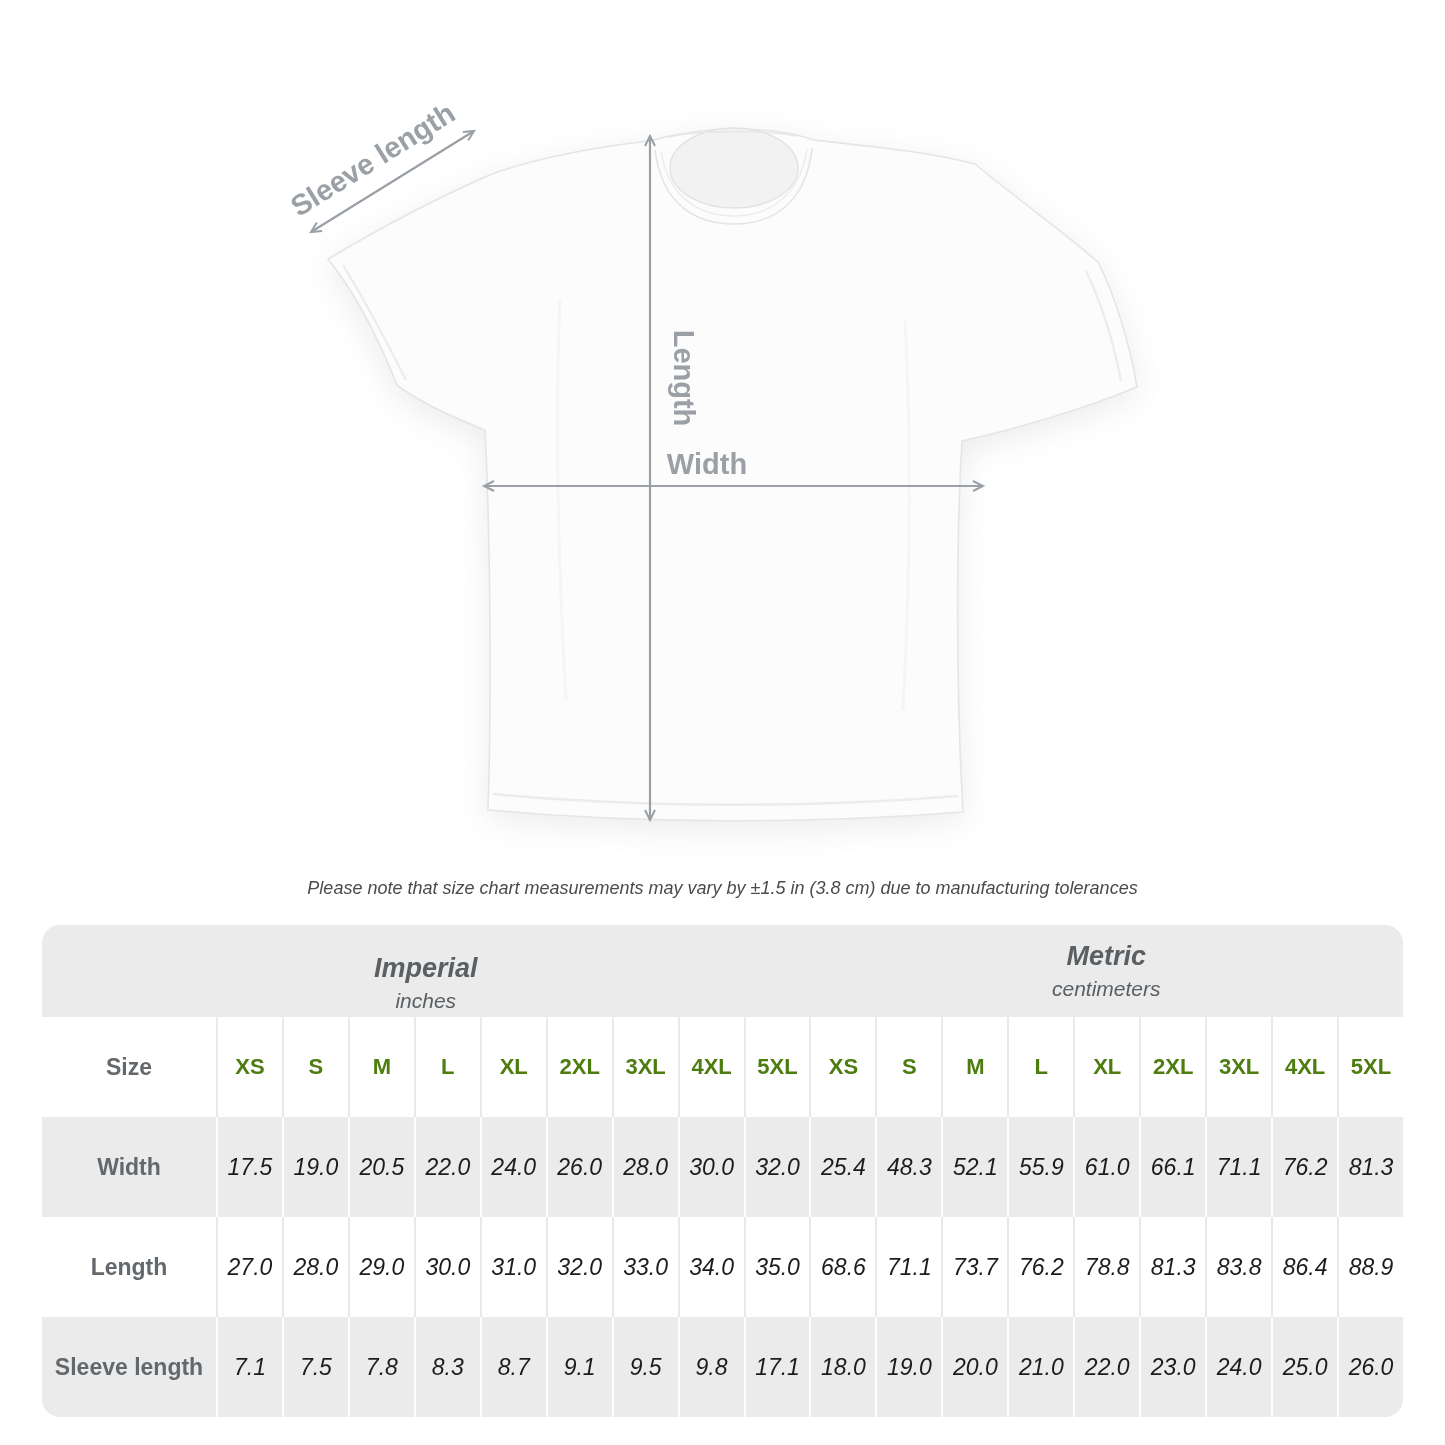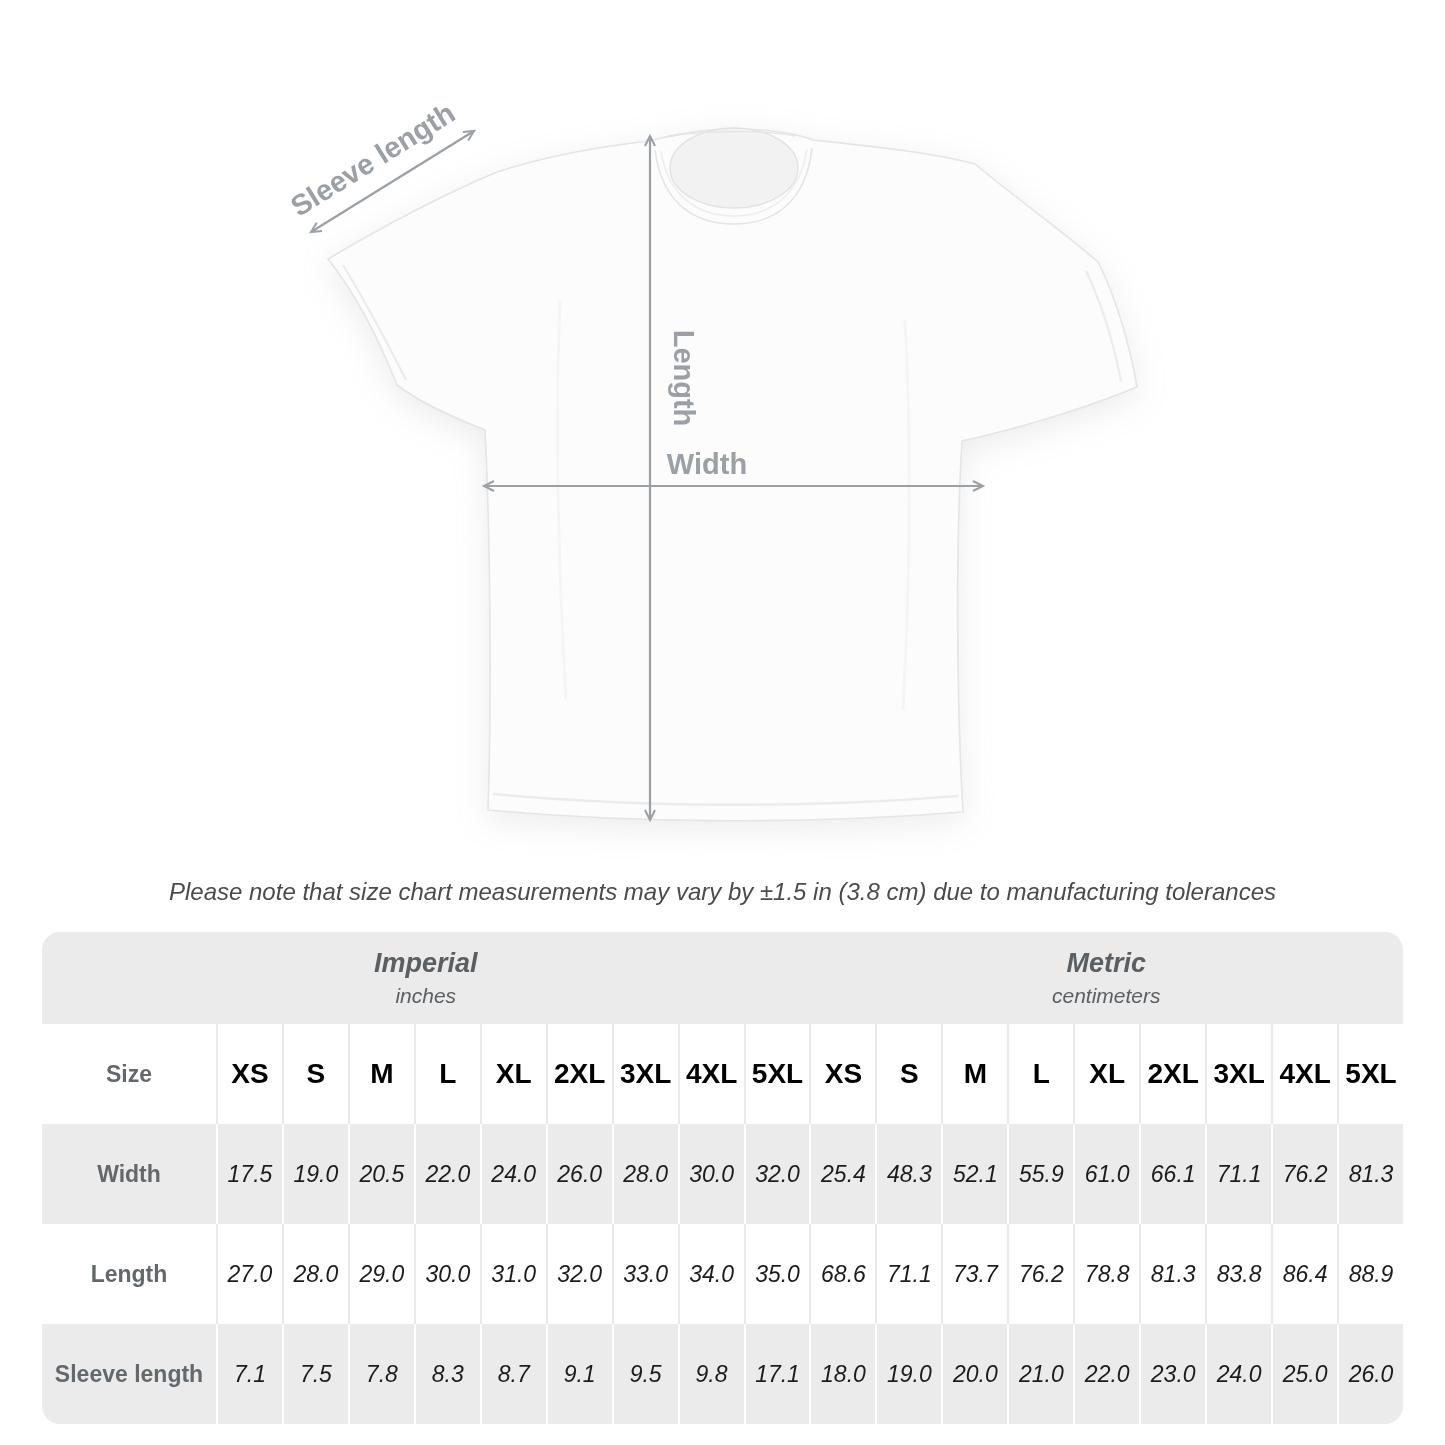--- a/index.html
+++ b/index.html
@@ -7,37 +7,37 @@
     position:relative; width:1445px; height:1445px; background:#ffffff;
     font-family:"Liberation Sans", sans-serif; overflow:hidden; margin:0 auto;
   }
   
   .diagram { width:1445px; height:878px; }
   .diagram svg { display:block; }
   .ann-label { font-family:"Liberation Sans",sans-serif; font-weight:bold; font-size:29px; fill:#9aa0a5; }
 
   
   .title { text-align:center; font-size:35px; font-weight:bold; color:#262626; margin:4px 0 10px; }
-  .note  { text-align:center; font-size:24px; font-style:italic; color:#4b4b4b; margin:0 0 26px; }
+  .note  { text-align:center; font-size:18px; font-style:italic; color:#4b4b4b; margin:0 0 26px; }
 
   
   .size-table { margin:0 42px; border-radius:18px; overflow:hidden; }
   .trow { display:grid; grid-template-columns:174px repeat(18, 1fr); height:100px; }
   .trow.gray  { background:#ebebeb; --sep:rgba(255,255,255,.9); }
   .trow.white { background:#ffffff; --sep:#e9e9e9; }
   .cell { height:100%; display:flex; align-items:center; justify-content:center; }
   .trow > .cell + .cell { border-left:2px solid var(--sep); }
   .band-row { height:92px; }
   .band-row > .cell { flex-direction:column; border-left:none !important; }
-  .band-left  { grid-column:1 / span 10; }
+  .band-left  { grid-column:1 / span 10;margin-top:12px; }
   .band-right { grid-column:11 / span 9; }
   .unit-title { font-weight:bold; font-style:italic; font-size:27px; color:#595f63; }
   .unit-sub   { font-style:italic; font-size:21px; color:#595f63; margin-top:5px; }
   .rlabel { font-weight:bold; font-size:23px; color:#63686d; }
-  .chead  { font-weight:bold; font-size:28px; color:#000000; }
+  .chead  { font-weight:bold; font-size:22px; color:#4d7c0f; }
   .val    { font-size:23px; color:#1c1c1e;font-style:italic; }
 </style>
 </head>
 <body>
 
 <div class="stage">
 
   <div class="diagram">
     <svg width="1445" height="878" viewBox="0 0 1445 878" xmlns="http://www.w3.org/2000/svg">
       <defs>

